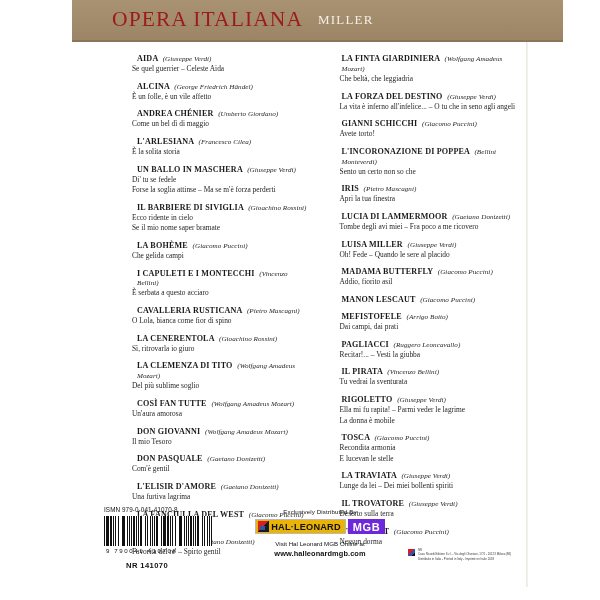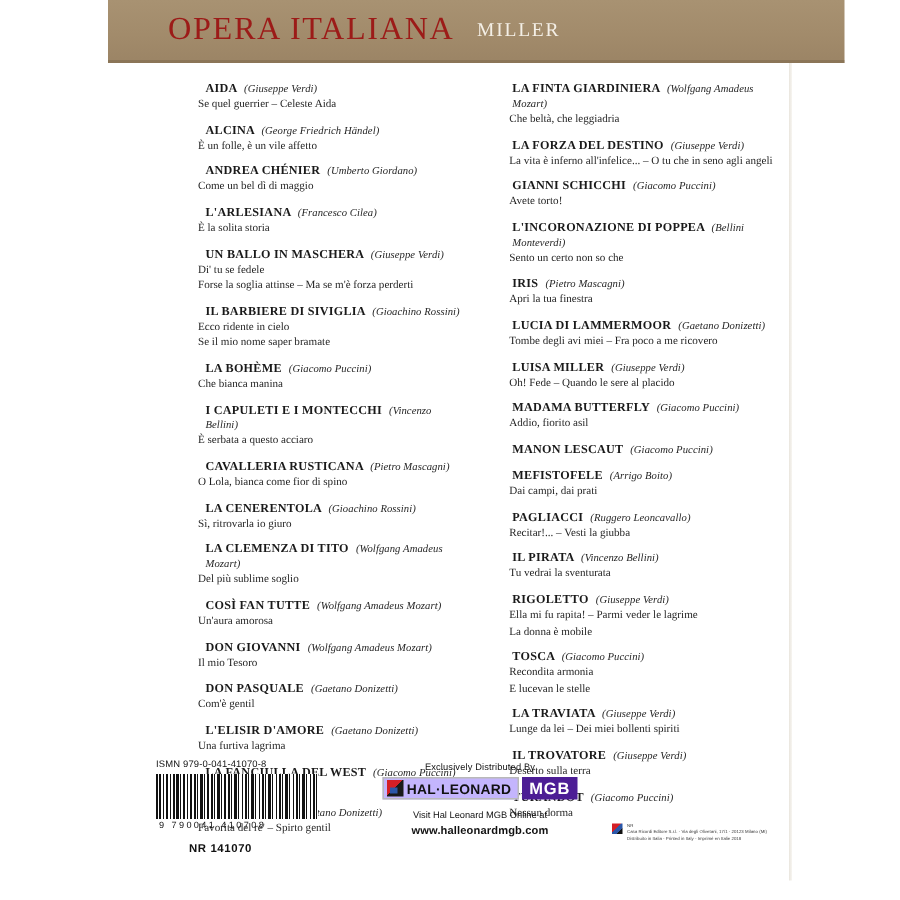--- a/index.html
+++ b/index.html
@@ -167,21 +167,21 @@
     letter-spacing: .1px;
   }
   .hl-logo {
     display: inline-flex;
     align-items: stretch;
     height: 15px;
   }
   .hl-left {
     display: flex;
     align-items: center;
-    background: #c4b5fd;
+    background: #eab308;
     border: 1px solid #b9b9b9;
     padding: 0 4px 0 2px;
   }
   .hl-mark {
     width: 11px; height: 11px;
     margin-right: 2.5px;
     background: linear-gradient(135deg, #d41f26 0%, #d41f26 48%, #1a1a1a 48%, #1a1a1a 100%);
     position: relative;
   }
   .hl-mark::after {
@@ -193,21 +193,21 @@
   }
   .hl-name {
     font-family: "Liberation Sans", sans-serif;
     font-size: 9.2px;
     font-weight: bold;
     color: #111;
     letter-spacing: .2px;
     white-space: nowrap;
   }
   .hl-mgb {
-    background: #4c1d95;
+    background: #6d28d9;
     color: #fff;
     font-family: "Liberation Sans", sans-serif;
     font-size: 11px;
     font-weight: bold;
     letter-spacing: .6px;
     display: flex;
     align-items: center;
     padding: 0 5px;
     margin-left: 2px;
   }
@@ -286,21 +286,21 @@
           <div class="aria">Di' tu se fedele</div>
           <div class="aria">Forse la soglia attinse – Ma se m'è forza perderti</div>
         </div>
         <div class="entry">
           <div class="opera-title">IL BARBIERE DI SIVIGLIA <span class="composer">(Gioachino Rossini)</span></div>
           <div class="aria">Ecco ridente in cielo</div>
           <div class="aria">Se il mio nome saper bramate</div>
         </div>
         <div class="entry">
           <div class="opera-title">LA BOHÈME <span class="composer">(Giacomo Puccini)</span></div>
-          <div class="aria">Che bianca manina</div>
+          <div class="aria">Che gelida campi</div>
         </div>
         <div class="entry">
           <div class="opera-title">I CAPULETI E I MONTECCHI <span class="composer">(Vincenzo Bellini)</span></div>
           <div class="aria">È serbata a questo acciaro</div>
         </div>
         <div class="entry">
           <div class="opera-title">CAVALLERIA RUSTICANA <span class="composer">(Pietro Mascagni)</span></div>
           <div class="aria">O Lola, bianca come fior di spino</div>
         </div>
         <div class="entry">

